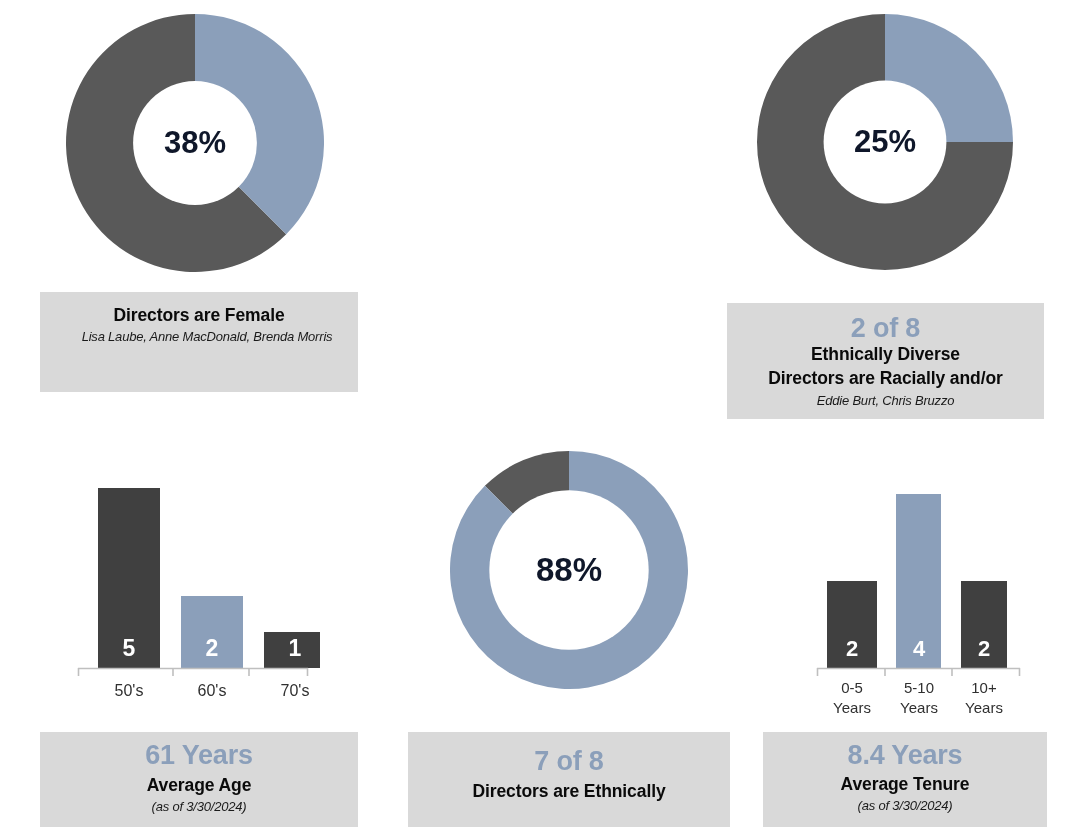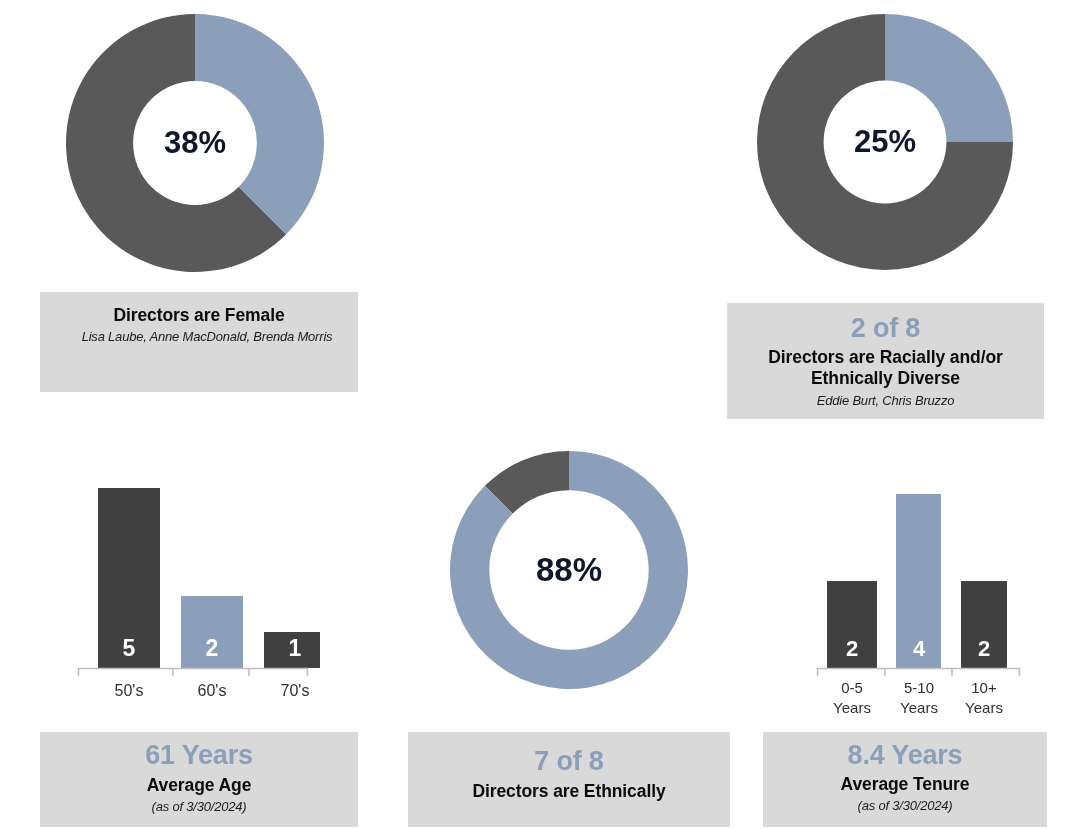--- a/index.html
+++ b/index.html
@@ -99,22 +99,22 @@
     <path d="M 128 128 L 128.00 0.00 A 128 128 0 0 1 256.00 128.00 Z" fill="#8b9fba"></path>
     <circle cx="128" cy="128" r="61.4" fill="#ffffff"></circle>
   </svg>
   <div class="donut-center" style="font-size:31px;align-items:center;">
     <span>25%</span>
   </div>
 </div>
 
 <div class="panel" style="left:727px; top:294px; width:317px; height:116px; padding-top:10px;margin-top:9px;">
   <div class="headline">2 of 8</div>
+  <div class="subline">Ethnically Diverse</div>
   <div class="subline" style="margin-top:3px;">Directors are Racially and/or</div>
-  <div class="subline">Ethnically Diverse</div>
   <div class="note" style="margin-top:3px;">Eddie Burt, Chris Bruzzo</div>
 </div>
 
 <div class="barchart" style="left:60px; top:440px; width:260px; height:270px;">
   <svg width="260" height="270" viewBox="0 0 260 270">
 
     <rect x="38" y="48.0" width="62" height="180.0" fill="#404040"></rect>
     <rect x="121" y="156.0" width="62" height="72.0" fill="#8b9fba"></rect>
     <rect x="204" y="192.0" width="62" height="36.0" fill="#404040"></rect>
 

